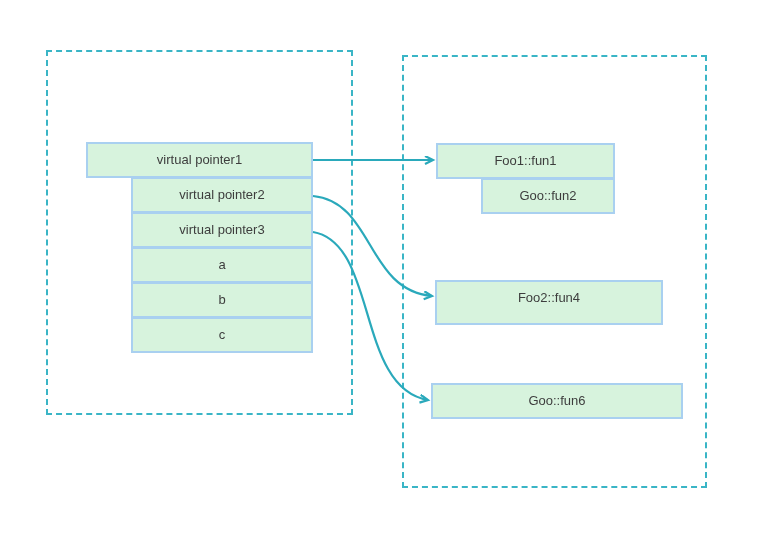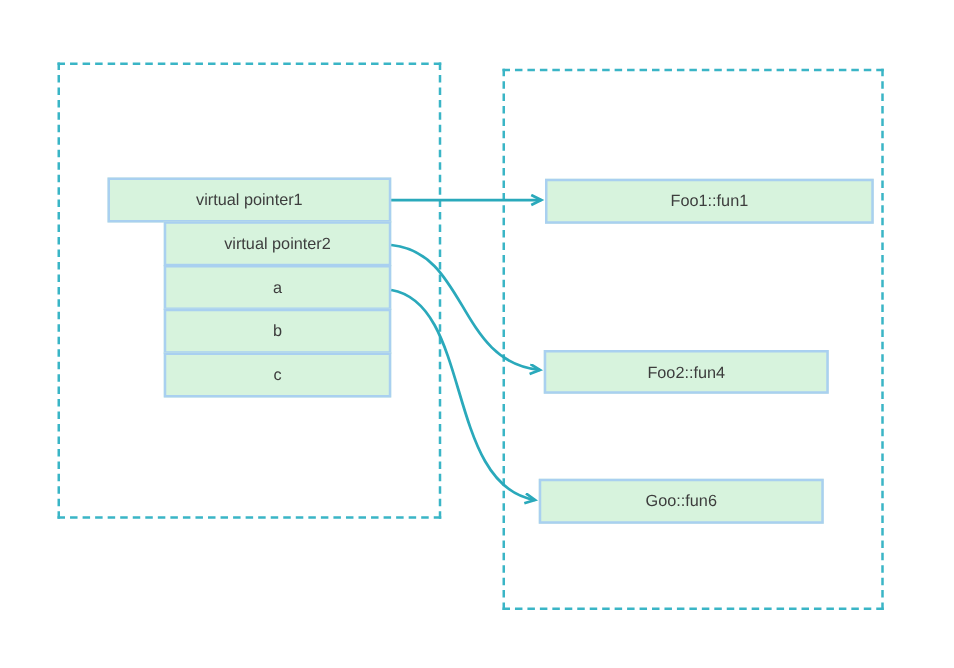--- a/index.html
+++ b/index.html
@@ -18,50 +18,52 @@
   }
   #left-title{top:95px;}
   #right-title{top:99px;}
   .cell-table{position:absolute;box-sizing:border-box;}
   .cell{
     box-sizing:border-box;height:36px;border:2px solid #a9d0f0;background:#d7f3dd;
     font-size:13px;line-height:32px;text-align:center;color:#3d3d3d;
   }
   .cell + .cell{margin-top:-1px;margin-left:45px;}
   #left-table{left:86px;top:142px;width:227px;}
-  #right-table-1{left:436px;top:143px;width:263px;}
+  #right-table-1{left:436px;top:143px;width:179px;}
   #right-table-2{left:435px;top:280px;width:228px;}
-  #right-table-2 .cell{height:35px;line-height:31px;}
-  #right-table-3{left:431px;top:383px;width:228px;}
+  #right-table-2 .cell{height:45px;line-height:31px;}
+  #right-table-3{left:431px;top:383px;width:252px;}
   #arrows-layer{position:absolute;left:0;top:0;width:763px;height:534px;pointer-events:none;}
   #arrows-layer path{fill:none;stroke:#2aa9bb;stroke-width:2.2px;}
 </style>
 </head>
 <body>
 
 <div id="canvas">
 
   <div id="left-box" class="dashed-box">
     <div id="left-title" class="box-title">Goo对象</div>
   </div>
 
   <div id="left-table" class="cell-table">
     <div class="cell">virtual pointer1</div>
     <div class="cell">virtual pointer2</div>
+    <div class="cell">virtual pointer3</div>
     <div class="cell">a</div>
     <div class="cell">b</div>
     <div class="cell">c</div>
   </div>
 
   <div id="right-box" class="dashed-box">
     <div id="right-title" class="box-title">virtual table</div>
   </div>
 
   <div id="right-table-1" class="cell-table">
     <div class="cell">Foo1::fun1</div>
+    <div class="cell">Goo::fun2</div>
   </div>
 
   <div id="right-table-2" class="cell-table">
     <div class="cell">Foo2::fun4</div>
   </div>
 
   <div id="right-table-3" class="cell-table">
     <div class="cell">Goo::fun6</div>
   </div>
 

